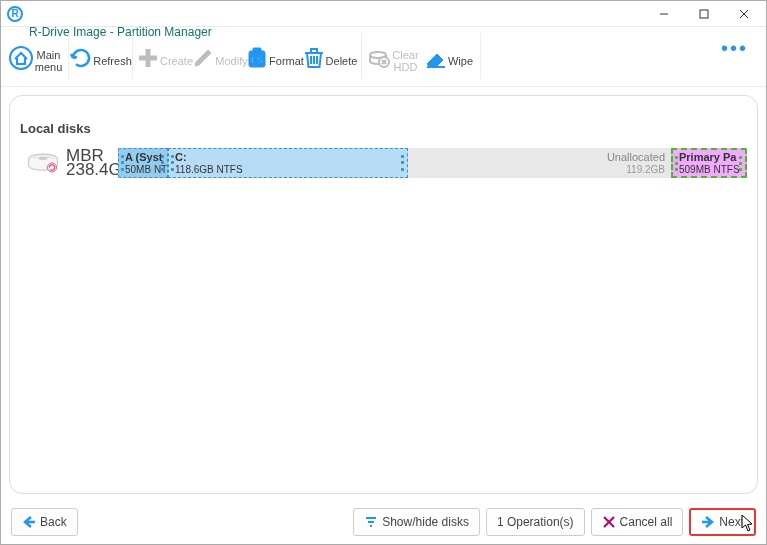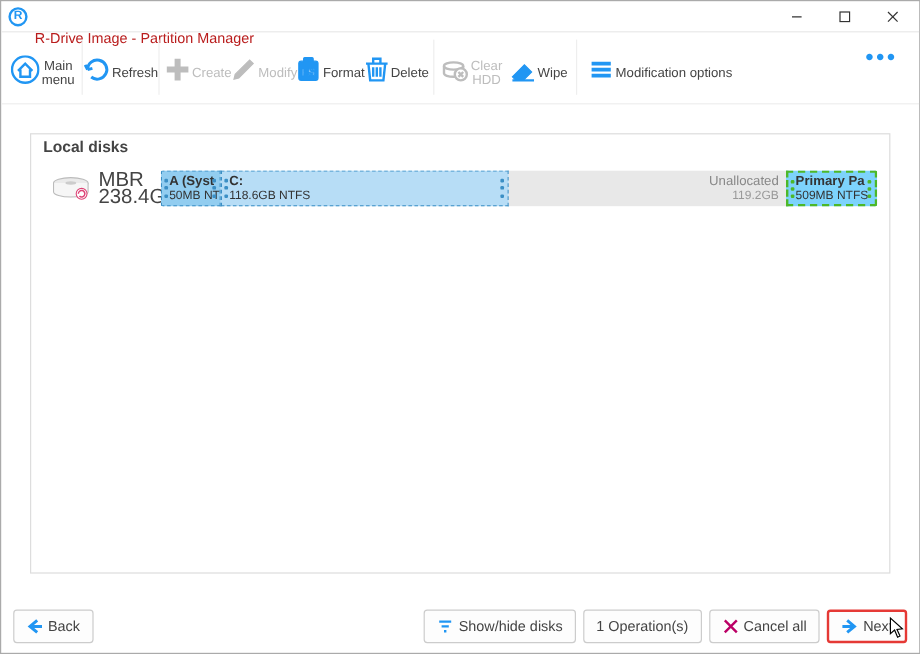--- a/index.html
+++ b/index.html
@@ -1,56 +1,56 @@
 <!DOCTYPE html>
 <html><head>
 <meta charset="utf-8">
 <style>
 * { box-sizing: border-box; margin: 0; padding: 0; font-family: "Segoe UI", Arial, sans-serif; }
 body { width: 767px; height: 545px; background: #fff; border: 1px solid #aaa; display: flex; flex-direction: column; font-size: 12px; color: #333; }
 
 
 .titlebar { height: 26px; display: flex; align-items: center; padding: 0 2px 0 6px; border-bottom: 1px solid #e9e9e9; }
 .titlebar .appicon { width:16px; height:16px; border:2px solid #2196F3; border-radius:50%; color:#2196F3; display:flex; align-items:center; justify-content:center; font-weight:bold; font-size:10px; margin-right:6px; }
-.titlebar .title { flex: 1; font-size:12px; color:#b91c1c;margin-top:36px; }
+.titlebar .title { flex: 1; font-size:12px; color:#0f766e;margin-top:36px; }
 .titlebar .winbtn { width:40px; height:24px; display:flex; align-items:center; justify-content:center; color:#444; }
 .titlebar .winbtn svg { width:10px; height:10px; }
 
 
 .toolbar { display:flex; align-items:flex-start; padding: 0 8px; border-bottom:1px solid #eee; height:60px; }
 .tbtn { width:55px; height:58px; display:flex; flex-direction:row; align-items:center; justify-content:center; padding-top:4px; }
 .tbtn .ticon { height:26px; display:flex; align-items:center; justify-content:center; }
 .tbtn .ticon svg { width:24px; height:24px; }
 .tbtn .tlabel { font-size:11px; margin-top:6px; text-align:center; }
 .tbtn.wide { width:auto; min-width:55px; padding-left:4px; padding-right:4px; }
 .tbtn.blue .ticon svg { fill:#2196F3; stroke:#2196F3; }
 .tbtn.blue .tlabel { color:#444; }
 .tbtn.gray .ticon svg { fill:#bdbdbd; stroke:#bdbdbd; }
 .tbtn.gray .tlabel { color:#bdbdbd; }
 .tsep { width:1px; background:#eee; height:46px; margin:6px 4px 0 4px; }
 .toolbar .spacer { flex:1; }
 .more { color:#2196F3; font-size:20px; letter-spacing:2px; padding:10px 10px 0 0; }
 
 
-.content { flex:1; margin:24px; border:1px solid #ddd; border-radius:0; padding:3px 10px 8px 10px; overflow:hidden; }
+.content { flex:1; margin:8px; border:1px solid #ddd; border-radius:13px; padding:25px 10px 8px 10px; overflow:hidden; }
 .section-title { font-size:13px; font-weight:bold; color:#444; margin-bottom:10px; }
 .diskrow { display:flex; align-items:center; height:34px; }
 .diskicon { width:46px; height:30px; display:flex; align-items:center; justify-content:center; }
 .diskicon svg { width:36px; height:24px; }
 .diskmeta { width:52px; font-size:17px; line-height:14px; color:#444; }
 .partbar { flex:1; height:30px; display:flex; border-radius:2px; overflow:hidden; }
 .part { height:30px; display:flex; flex-direction:column; justify-content:center; padding:0 6px; position:relative; overflow:hidden; white-space:nowrap; }
 .part .pn { font-size:11px; font-weight:bold; line-height:13px; }
 .part .ps { font-size:10px; line-height:12px; }
 .part.sys   { width:50px; background:#92cdf0; border:1px dashed #3b8fc5; }
 .part.c     { width:240px; background:#b7ddf6; border:1px dashed #3b8fc5; }
 .part.unalloc { flex:1; background:#e8e8e8; text-align:right; align-items:flex-end; padding-right:6px; }
 .part.unalloc .pn { color:#888; font-weight:normal; }
 .part.unalloc .ps { color:#999; }
-.part.primary { width:76px; background:#7dd3fc; border:2px dashed #4db828; }
+.part.primary { width:76px; background:#f0abfc; border:2px dashed #4db828; }
 .part .handle { position:absolute; top:4px; bottom:4px; width:4px; display:flex; flex-direction:column; justify-content:space-around; }
 .part .handle.left { left:2px; } .part .handle.right { right:2px; }
 .part .handle span { width:3px; height:3px; background:#3b8fc5; border-radius:1px; }
 .part.primary .handle span { background:#4db828; }
 
 
 .footer { display:flex; align-items:center; padding:6px 10px 8px 10px; gap:6px; }
 .fbtn { height:28px; border:1px solid #ccc; border-radius:3px; background:#fdfdfd; display:flex; align-items:center; padding:0 10px; font-size:12px; color:#444; gap:4px; }
 .fbtn svg { width:14px; height:14px; }
 .footer .spacer { flex:1; }
@@ -152,30 +152,20 @@
   <div class="tbtn blue">
     <div class="ticon">
         <svg viewBox="0 0 24 24">
           <path d="M3 18 L13 8 L19 14 L12 21 H6 Z" fill="#2196F3"></path>
           <path d="M3 21 H21" stroke="#2196F3" stroke-width="2"></path>
         </svg>
       </div>
     <div class="tlabel">Wipe</div>
   </div>
   <div class="tsep"></div>
-  <div class="tbtn blue wide">
-    <div class="ticon">
-        <svg viewBox="0 0 24 24">
-          <line x1="4" y1="7" x2="20" y2="7" stroke="#2196F3" stroke-width="3"></line>
-          <line x1="4" y1="12" x2="20" y2="12" stroke="#2196F3" stroke-width="3"></line>
-          <line x1="4" y1="17" x2="20" y2="17" stroke="#2196F3" stroke-width="3"></line>
-        </svg>
-      </div>
-    <div class="tlabel">Modification options</div>
-  </div>
   <div class="spacer"></div>
   <div class="more">•••</div>
 </div>
 
 <div class="content">
   <div class="section-title">Local disks</div>
   <div class="diskrow">
     <div class="diskicon">
       <svg viewBox="0 0 40 26">
           <ellipse cx="20" cy="8" rx="16" ry="5" fill="#eaeaea" stroke="#bbb"></ellipse>

